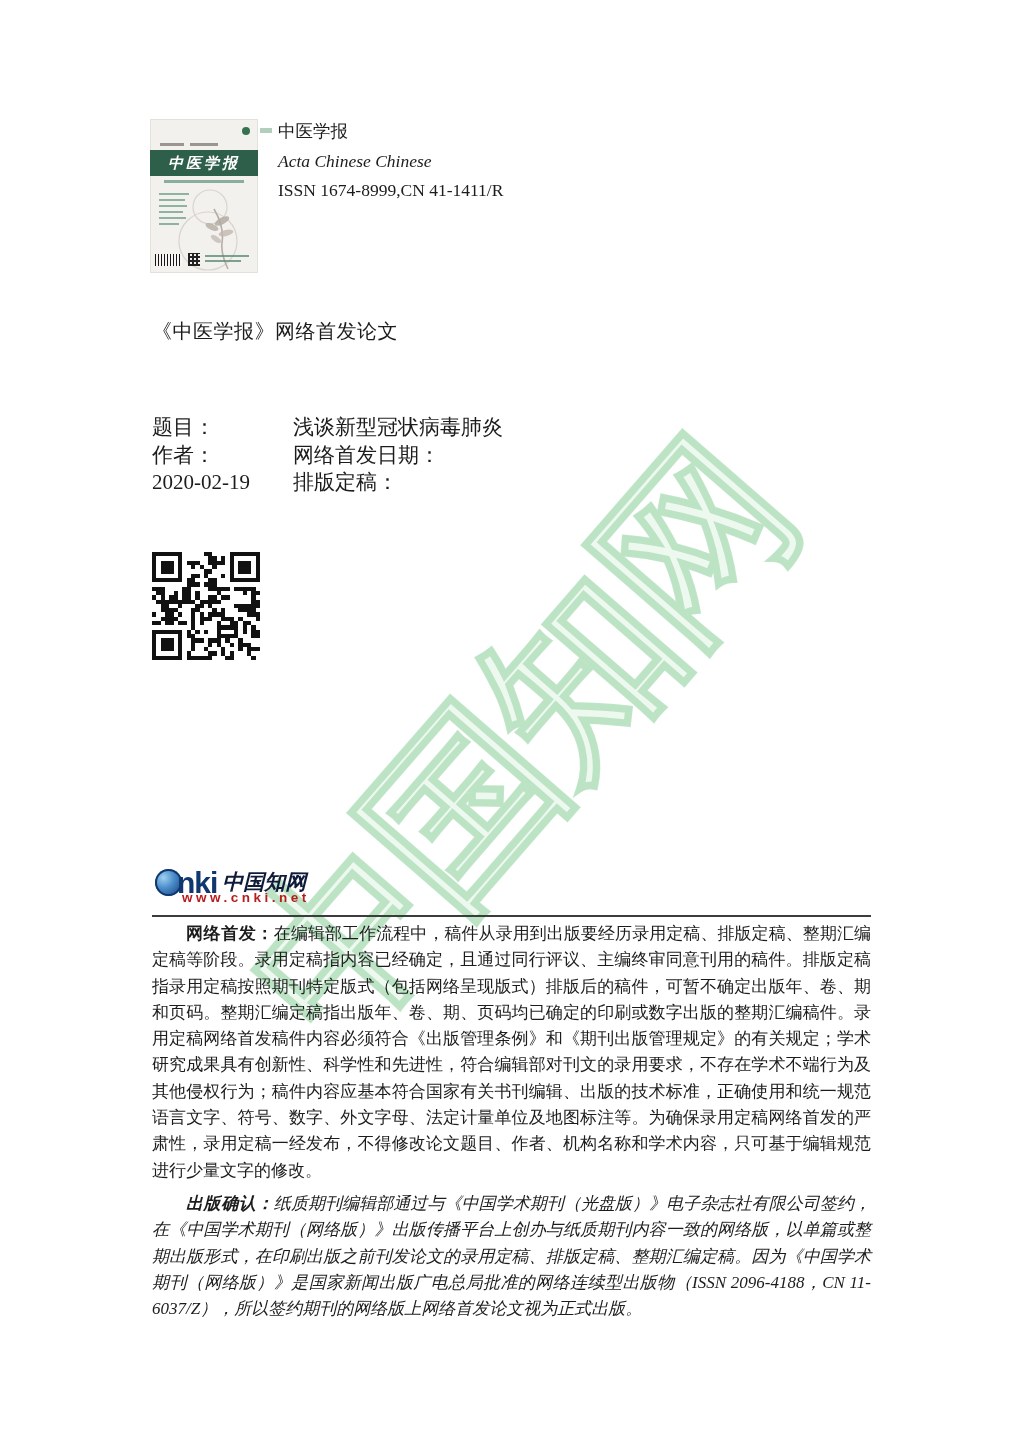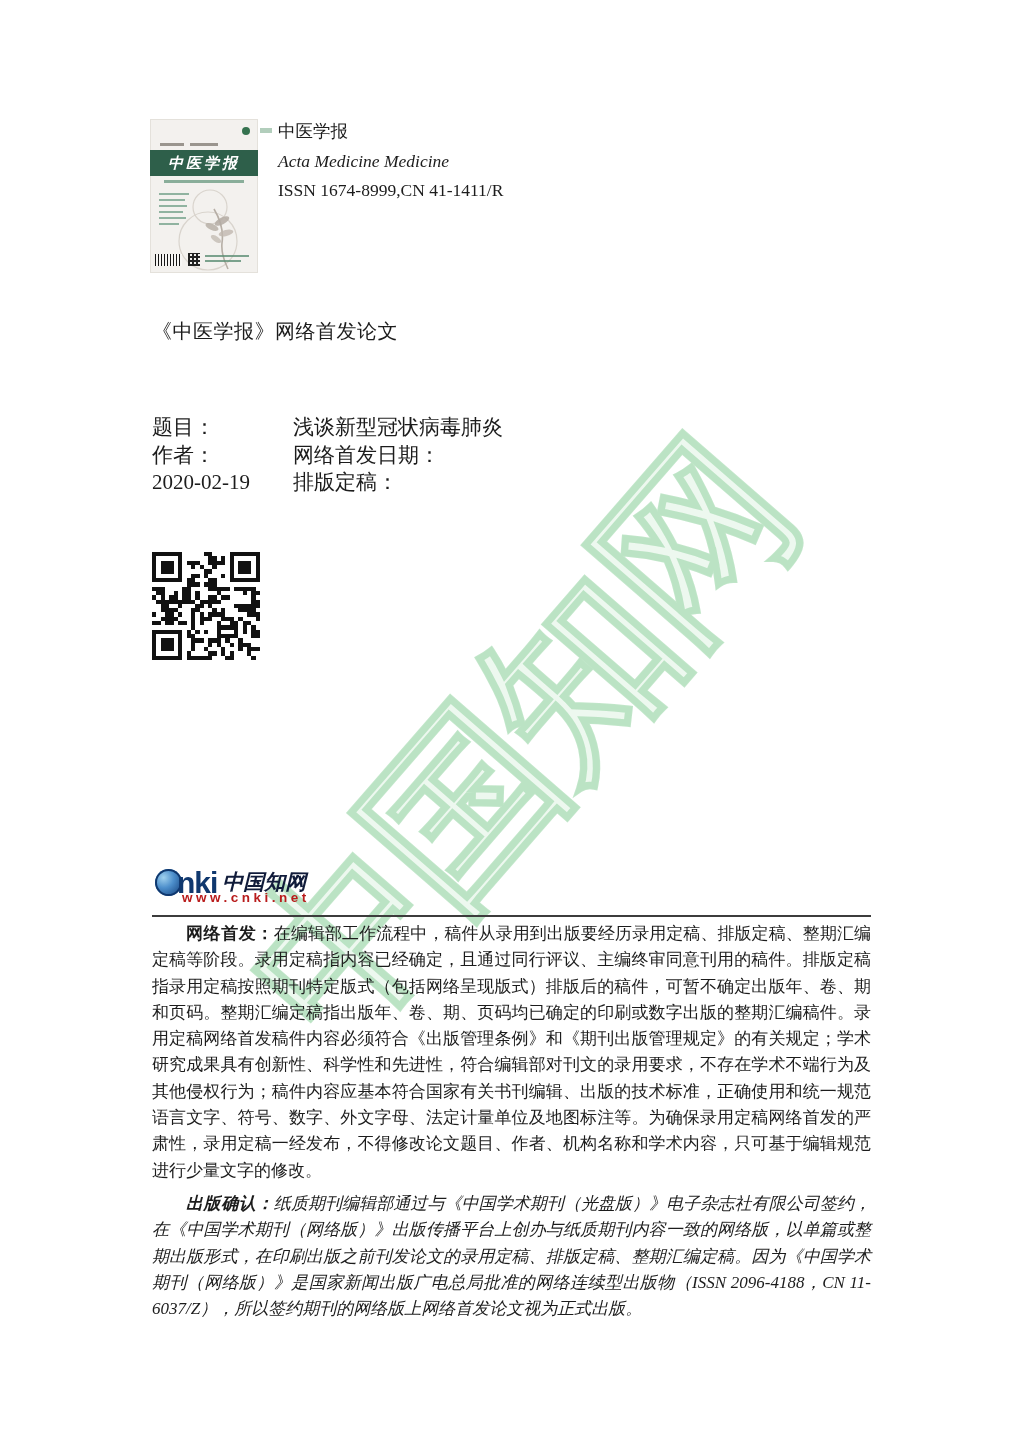--- a/index.html
+++ b/index.html
@@ -106,21 +106,21 @@
   <span class="cover-barcode"></span>
   <span class="cover-miniqr"></span>
   <div class="cover-bartext">
     <i></i>
       <i style="width:36px"></i>
   </div>
 </div>
 
 <div class="layer pubinfo">
   <div>中医学报</div>
-  <div class="en">Acta Medicine Medicine</div>
+  <div class="en">Acta Chinese Chinese</div>
   <div>ISSN 1674-8999,CN 41-1411/R</div>
 </div>
 
 <div class="layer doc-title">《中医学报》网络首发论文</div>
 
 <div class="layer meta">
   <div class="grid">
     <span class="lbl">题目：</span>
     <span>浅谈新型冠状病毒肺炎</span>
     <span class="lbl">作者：</span>

